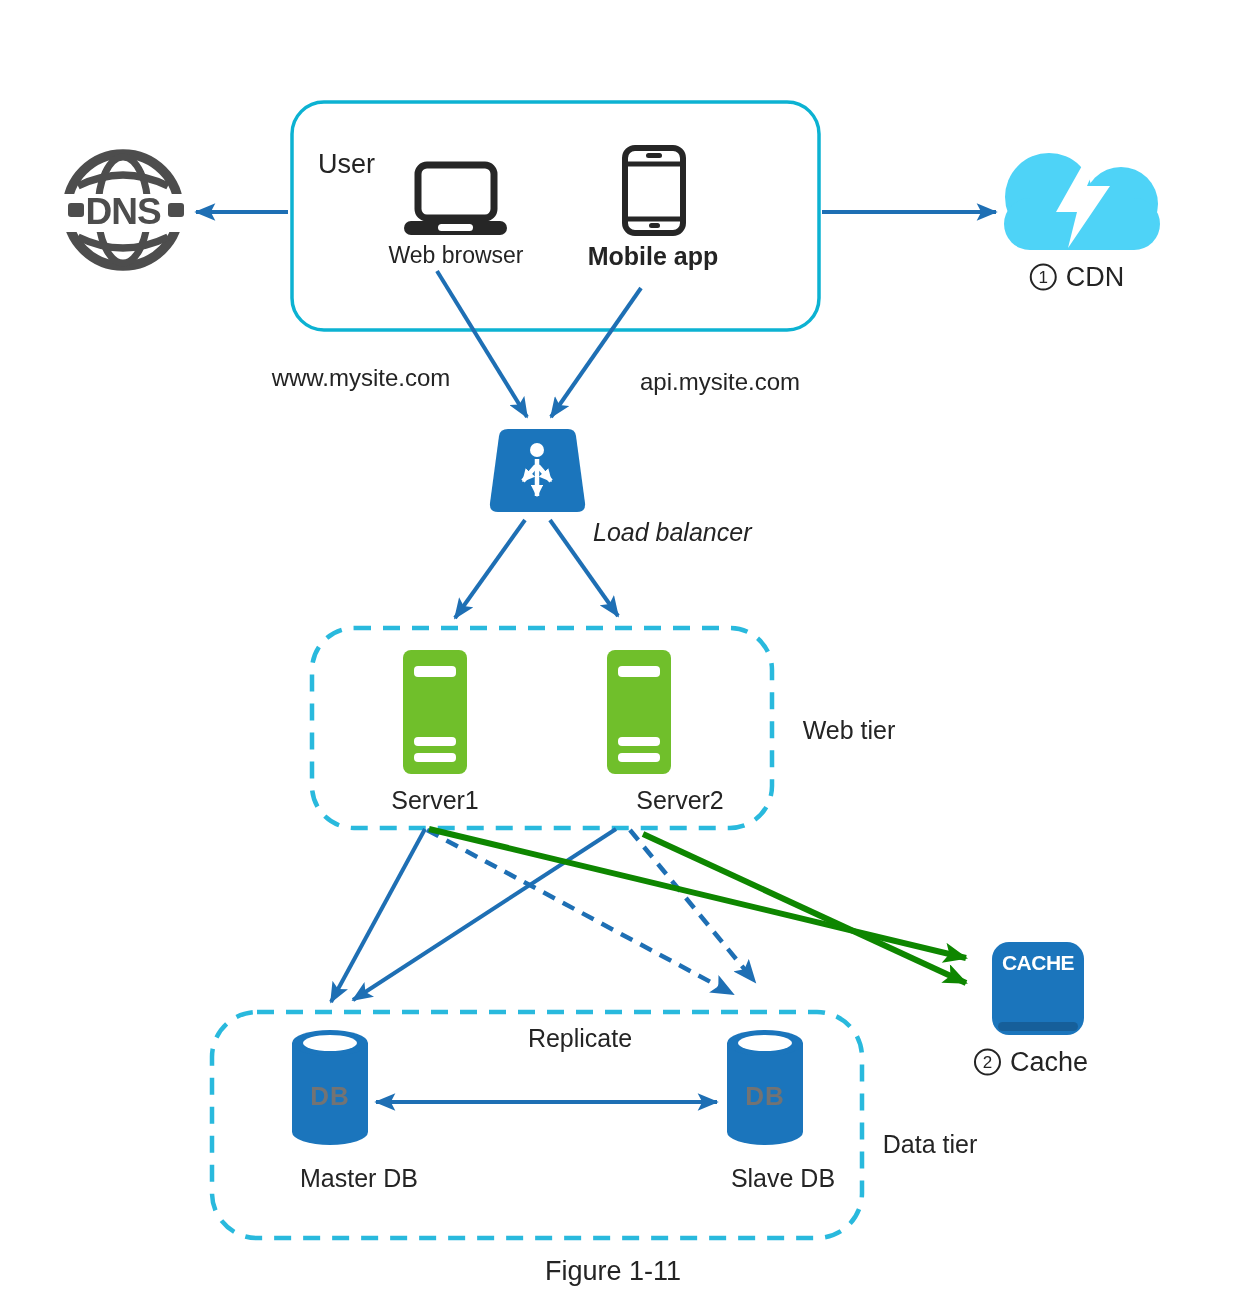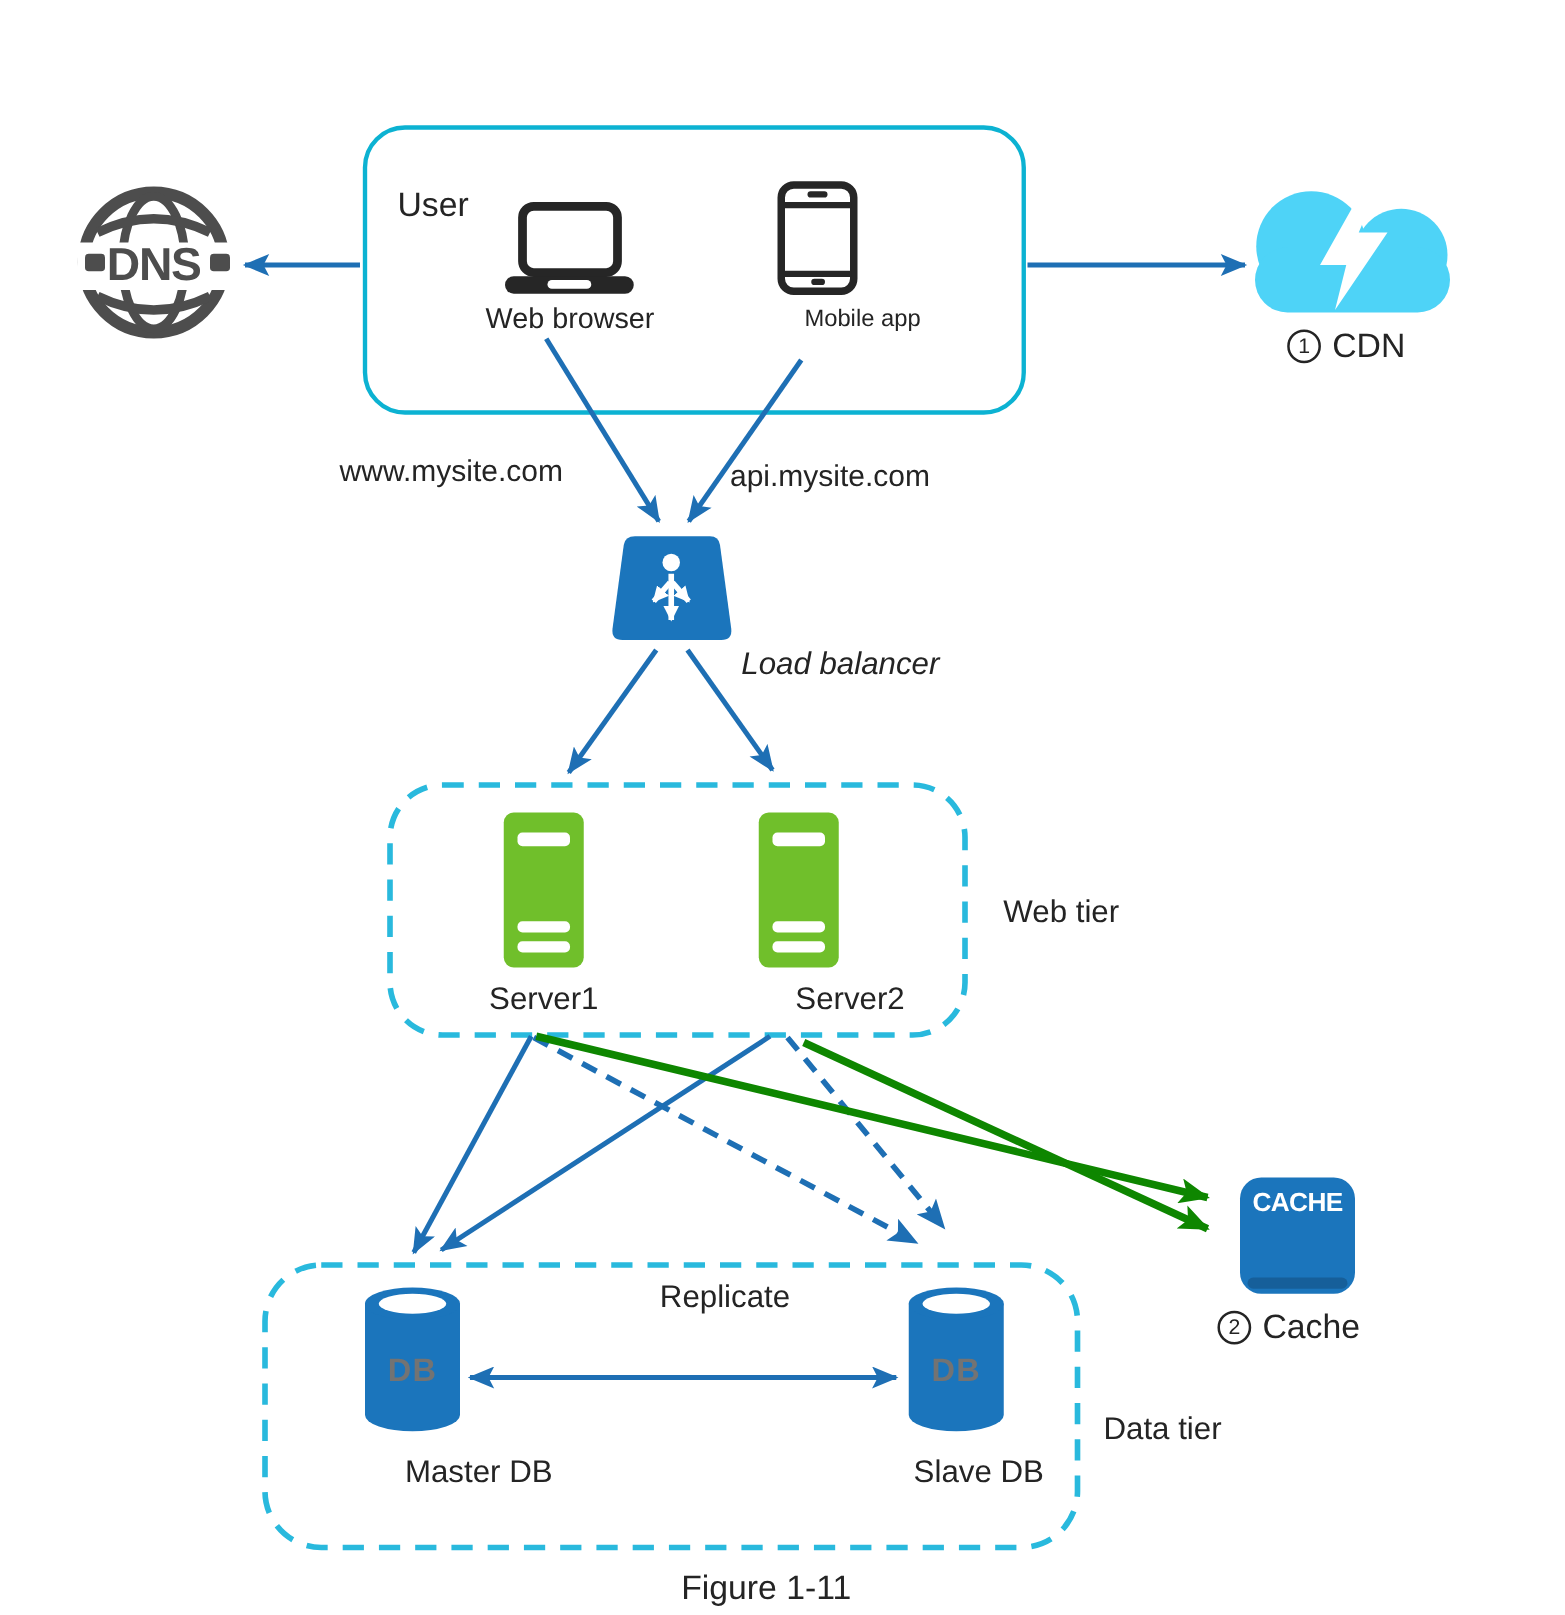--- a/index.html
+++ b/index.html
@@ -143,43 +143,43 @@
     <line x1="630" y1="830" x2="755" y2="982" class="abd" marker-end="url(#mBlue)"></line>
     <line x1="429" y1="829" x2="966" y2="958" class="ag" marker-end="url(#mGreen)"></line>
     <line x1="643" y1="834" x2="966" y2="983" class="ag" marker-end="url(#mGreen)"></line>
     <line x1="376" y1="1102" x2="717" y2="1102" class="ab" stroke-width="4.5" marker-start="url(#mBlue)" marker-end="url(#mBlue)"></line>
   </svg>
 
   <div class="lbl dns-text" style="left:123px;top:212px;">DNS</div>
 
   <div class="lbl left big" style="left:318px;top:140px;">User</div>
   <div class="lbl" style="left:456px;top:255px;font-size:23px;">Web browser</div>
-  <div class="lbl" style="left:690px;top:256px;font-size:19px;">Mobile app</div>
+  <div class="lbl" style="left:653px;top:256px;font-size:25px;font-weight:bold;">Mobile app</div>
 
   <div class="lbl badge-row" style="left:1077px;top:277px;transform:translate(-50%,-50%);">
     <span class="badge">1</span>
     <span class="big">CDN</span>
   </div>
 
   <div class="lbl" style="left:361px;top:378px;font-size:24px;">www.mysite.com</div>
-  <div class="lbl" style="left:664px;top:382px;font-size:24px;">api.mysite.com</div>
+  <div class="lbl" style="left:720px;top:382px;font-size:24px;">api.mysite.com</div>
 
   <div class="lbl left" style="left:593px;top:508px;font-style:italic;">Load balancer</div>
 
   <div class="lbl" style="left:435px;top:800px;text-align:center;">Server1</div>
   <div class="lbl" style="left:640px;top:800px;margin-left:40px;">Server2</div>
   <div class="lbl" style="left:849px;top:730px;">Web tier</div>
 
   <div class="lbl cache-text" style="left:1038px;top:963px;">CACHE</div>
   <div class="lbl badge-row" style="left:1031px;top:1062px;transform:translate(-50%,-50%);">
     <span class="badge">2</span>
     <span class="big">Cache</span>
   </div>
 
   <div class="lbl" style="left:580px;top:1038px;">Replicate</div>
   <div class="lbl db-text" style="left:330px;top:1096px;">DB</div>
   <div class="lbl db-text" style="left:765px;top:1096px;">DB</div>
-  <div class="lbl" style="left:359px;top:1178px;margin-left:24px;">Master DB</div>
+  <div class="lbl" style="left:359px;top:1178px;">Master DB</div>
   <div class="lbl" style="left:783px;top:1178px;">Slave DB</div>
   <div class="lbl" style="left:930px;top:1144px;">Data tier</div>
 
   <div class="lbl big" style="left:613px;top:1271px;">Figure 1-11</div>
 </div>
 
 </body></html>

